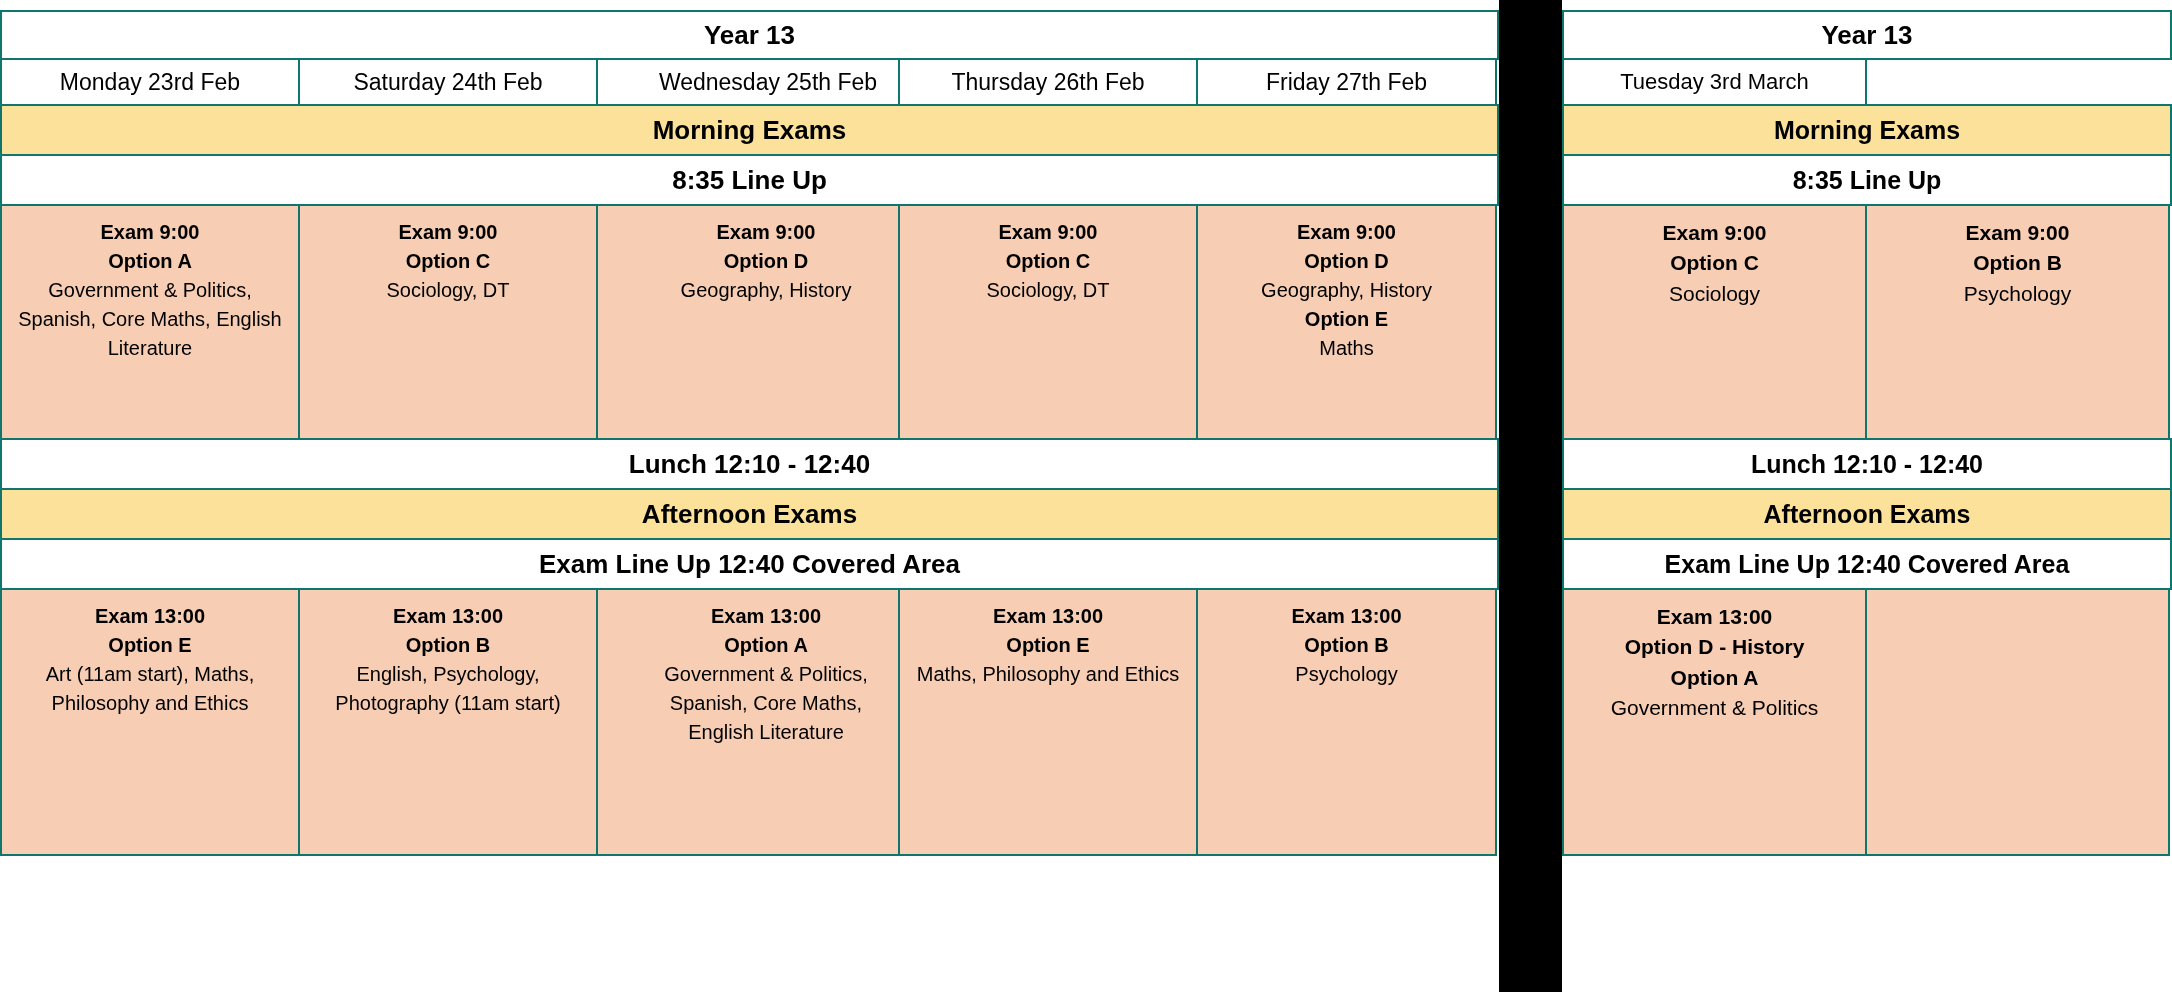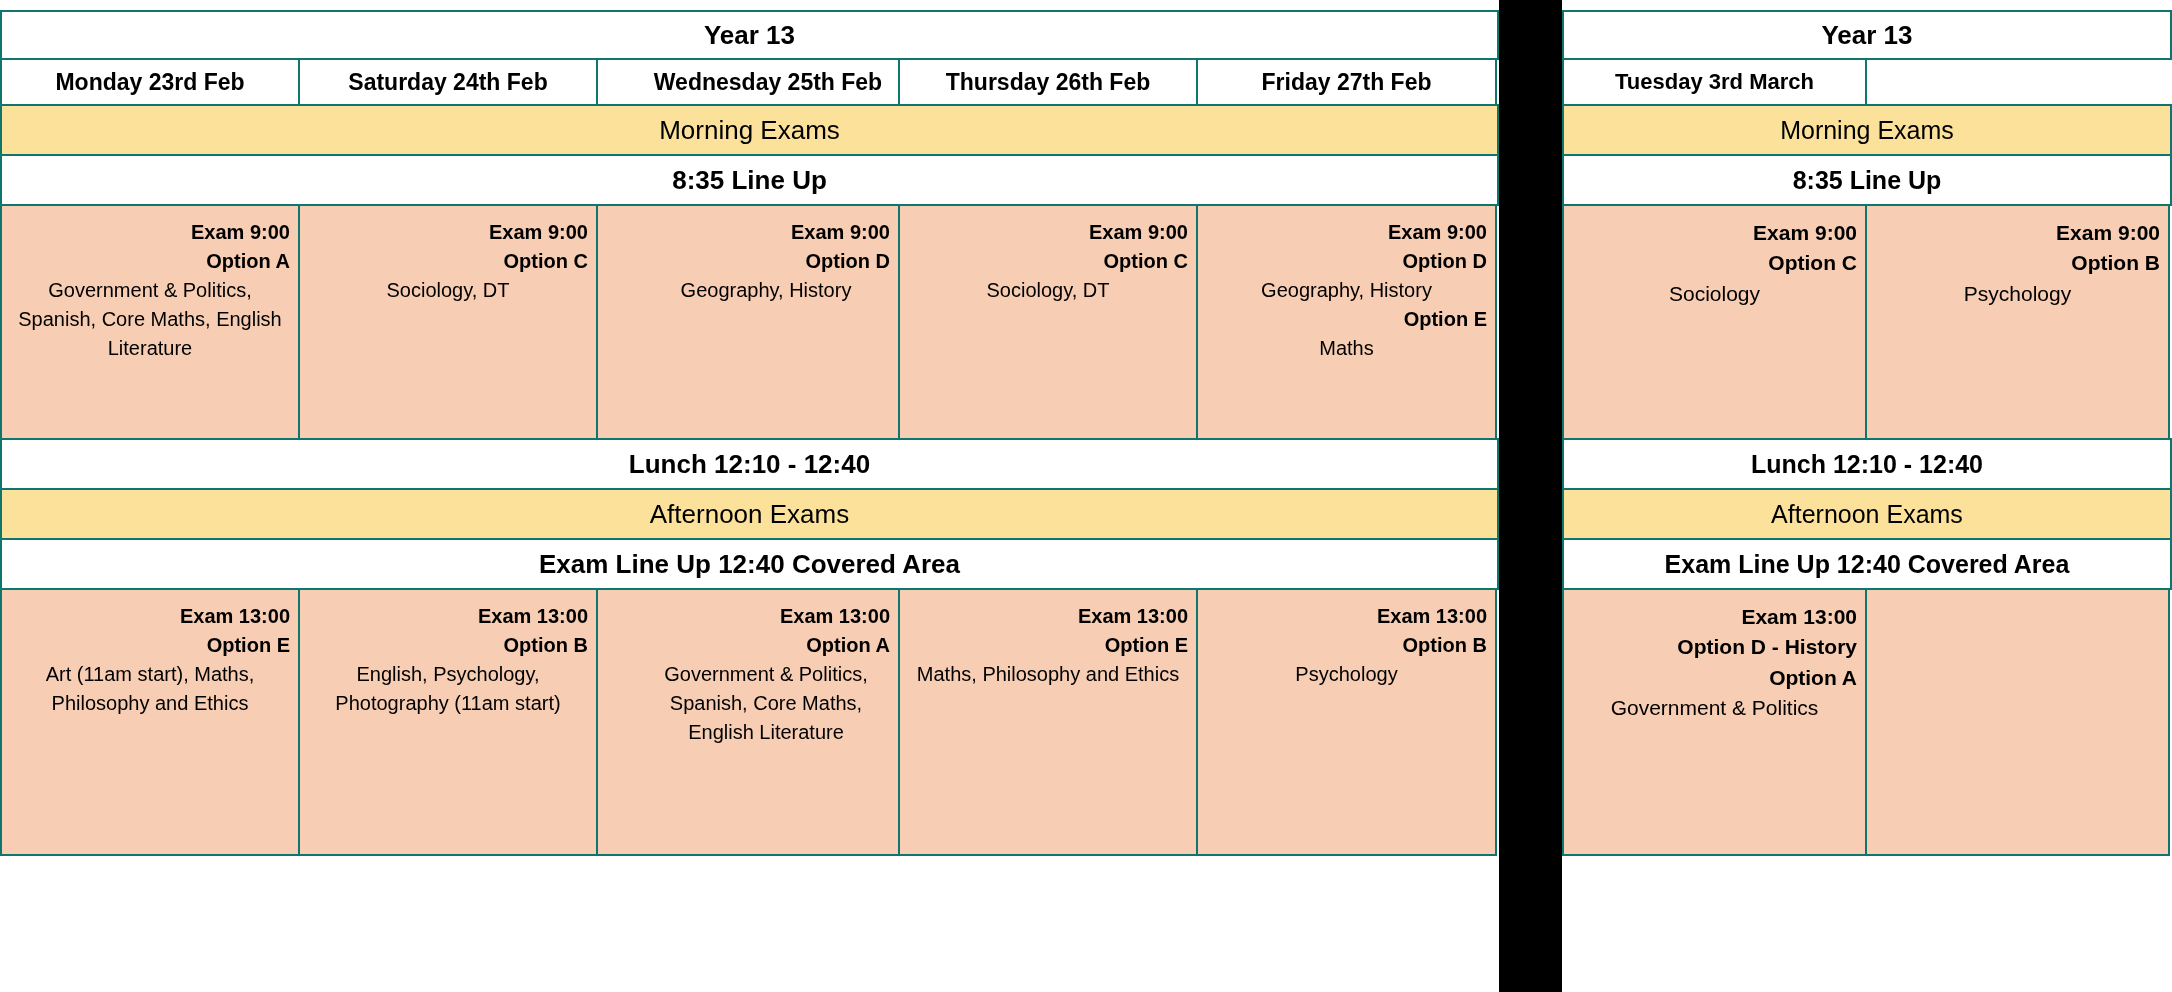--- a/index.html
+++ b/index.html
@@ -63,30 +63,30 @@
     width: 100%;
     height: 50px;
     justify-content: center;
     font-weight: bold;
     font-size: 26px;
   }
 
   .day-cell {
     height: 48px;
     justify-content: center;
-    font-weight: bold;
+    font-weight: normal;
     font-size: 23px;
     padding: 0 4px;
   }
 
   .band {
     width: 100%;
     height: 52px;
     justify-content: center;
-    font-weight: normal;
+    font-weight: bold;
     font-size: 26px;
     background: #fbe199;
   }
 
   .lineup {
     width: 100%;
     height: 52px;
     justify-content: center;
     font-weight: bold;
     font-size: 26px;
@@ -102,21 +102,21 @@
     background: #ffffff;
   }
 
   .exam-cell {
     background: #f7cdb3;
     padding: 12px 8px 8px 8px;
     font-size: 20px;
     line-height: 1.45;
   }
   .exam-cell .ln { width: 100%; }
-  .exam-cell .b { font-weight: bold; text-align: right; }
+  .exam-cell .b { font-weight: bold; }
 
   .am-row .exam-cell { height: 236px; }
   .pm-row .exam-cell { height: 268px; }
 
   
   .panel-left .c1 { width: 300px; }
   .panel-left .c2 { width: 300px; }
   .panel-left .c3 { width: 304px; padding-left: 44px; }
   .panel-left .c4 { width: 300px; }
   .panel-left .c5 { width: 301px; }

